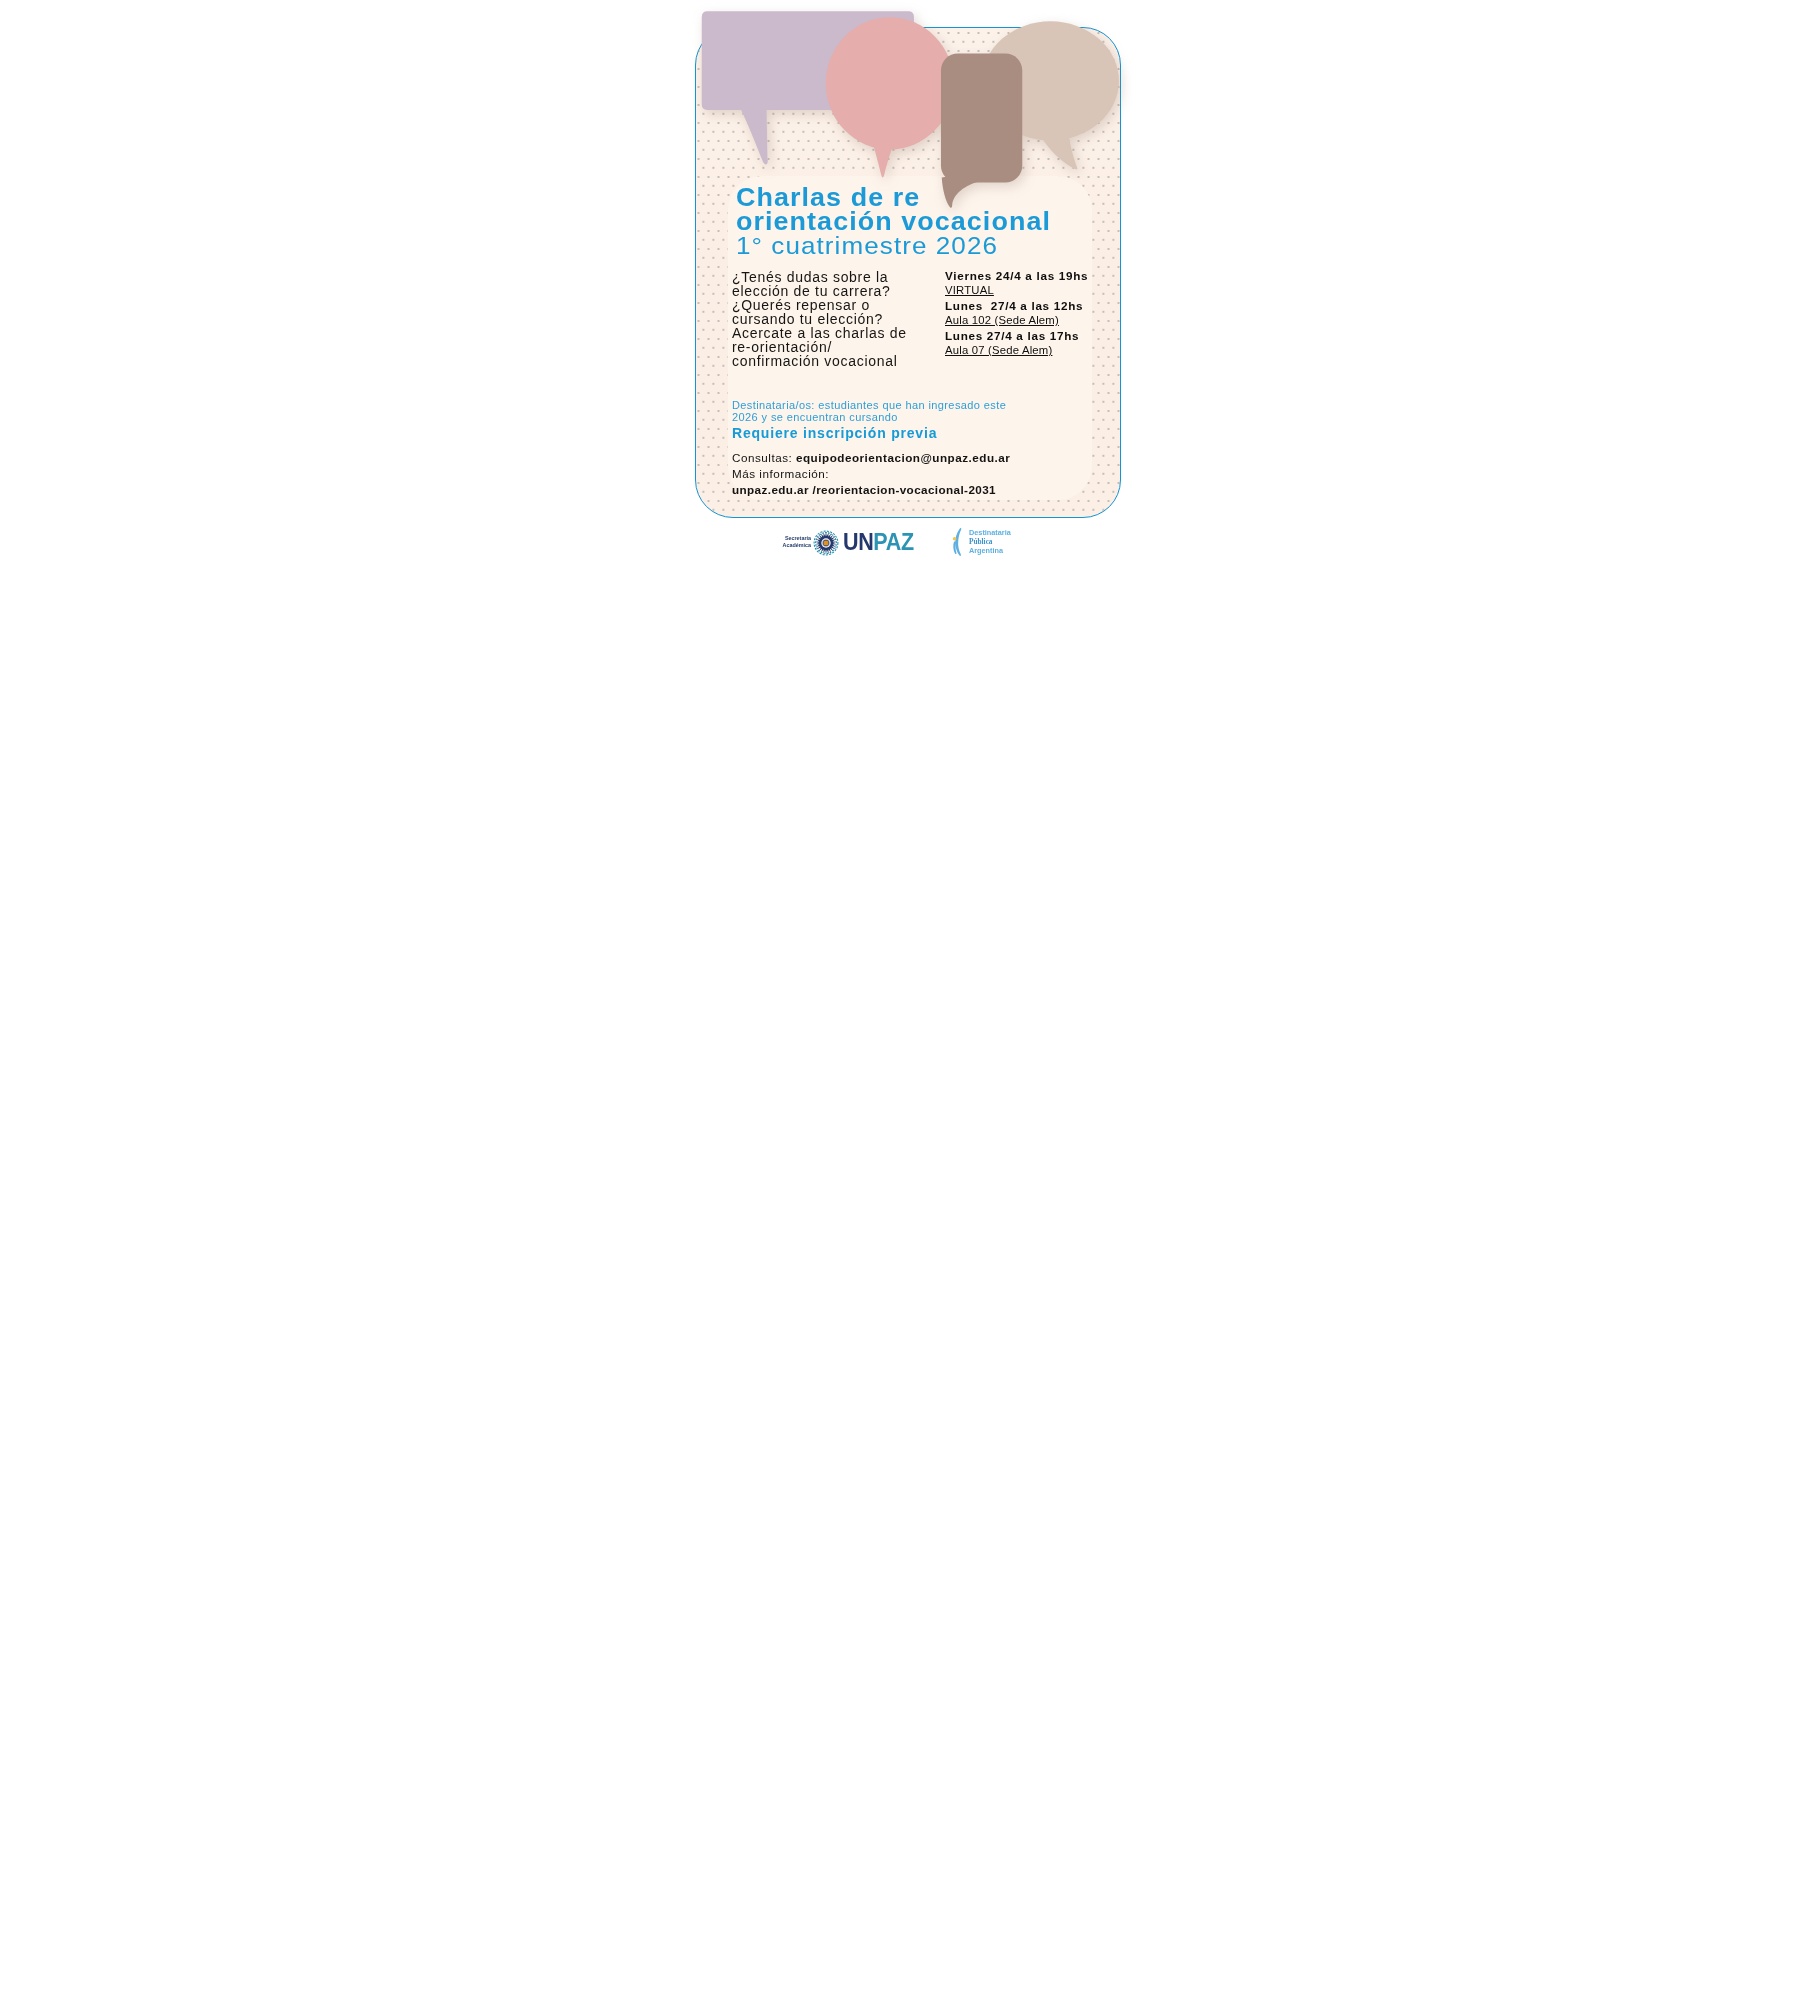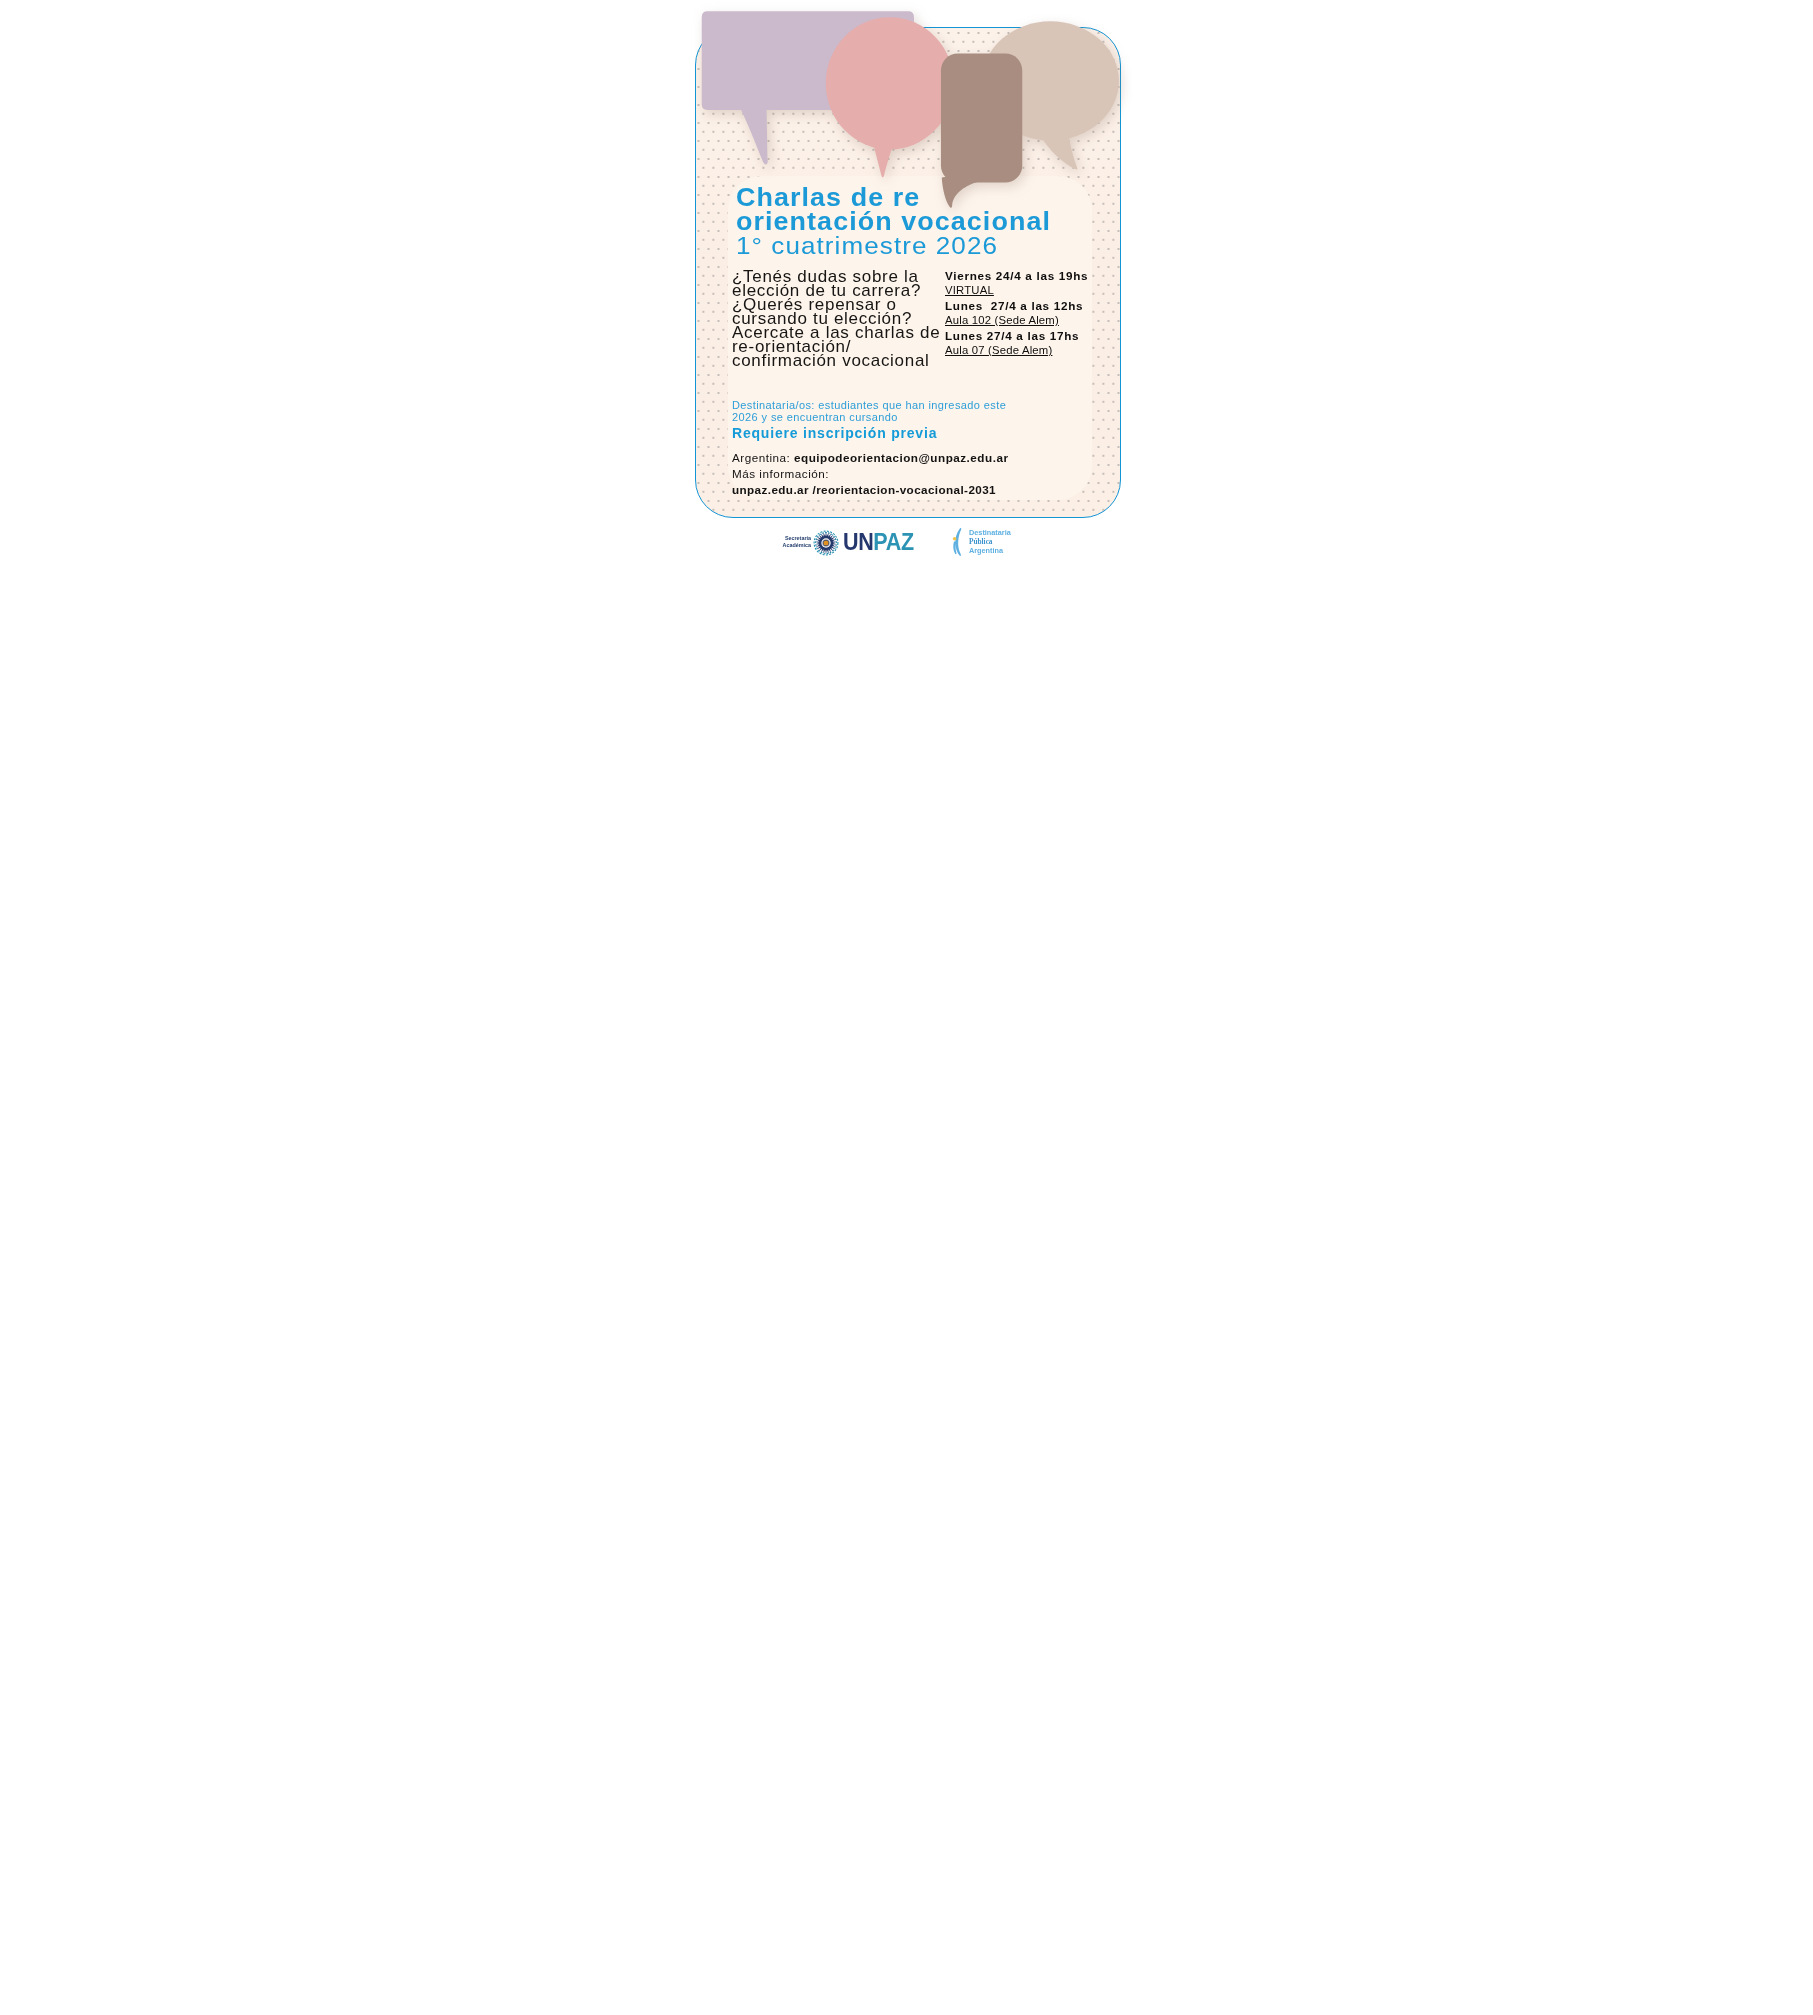--- a/index.html
+++ b/index.html
@@ -28,21 +28,21 @@
 
   .bubbles { position:absolute; left:0; top:0; width:453px; height:567px;
     filter:drop-shadow(3.2px 4.8px 5.6px rgba(140,110,95,0.25)); }
 
   .title { position:absolute; left:56px; top:185px; color:#1b9ad7;
     letter-spacing:1px; transform:scaleX(1.06); transform-origin:left top; white-space:nowrap; }
   .title .t-bold { font-size:25.4px; line-height:24px; font-weight:700; }
   .title .t-light { font-size:24.6px; line-height:25px; font-weight:400; }
 
   .intro { position:absolute; left:52px; top:270px; color:#171513;
-    font-size:17px; line-height:14px; letter-spacing:0.7px; white-space:nowrap; }
+    font-size:14px; line-height:14px; letter-spacing:0.7px; white-space:nowrap; }
 
   .schedule { position:absolute; left:233px; top:268px; color:#0f0e0d;
     font-size:11.3px; line-height:15px; white-space:nowrap;margin-left:32px; }
   .schedule .when  { font-weight:700; font-size:11.7px; letter-spacing:0.7px; white-space:pre-wrap; }
   .schedule .where { font-weight:400; letter-spacing:0.2px;text-decoration:underline; }
 
   .audience { position:absolute; left:52px; top:399px; color:#2d9ed8;
     font-size:11px; line-height:12px; letter-spacing:0.4px; white-space:nowrap; }
   .audience .req { margin-top:3.6px; font-weight:700; color:#149bd8; font-size:14px; letter-spacing:0.8px; }
 
@@ -117,21 +117,21 @@
   </div>
 
   <div class="audience">
     <div>Destinataria/os: estudiantes que han ingresado este</div>
     <div>2026 y se encuentran cursando</div>
     <div class="req">Requiere inscripción previa</div>
   </div>
 
   <div class="contact">
     <div>
-      <span>Argentina: </span><b>equipodeorientacion@unpaz.edu.ar</b>
+      <span>Consultas: </span><b>equipodeorientacion@unpaz.edu.ar</b>
     </div>
     <div>Más información:</div>
     <div class="url">unpaz.edu.ar /reorientacion-vocacional-2031</div>
   </div>
 
   <div class="secretaria">
     <div>Secretaría</div>
     <div>Académica</div>
   </div>
 

